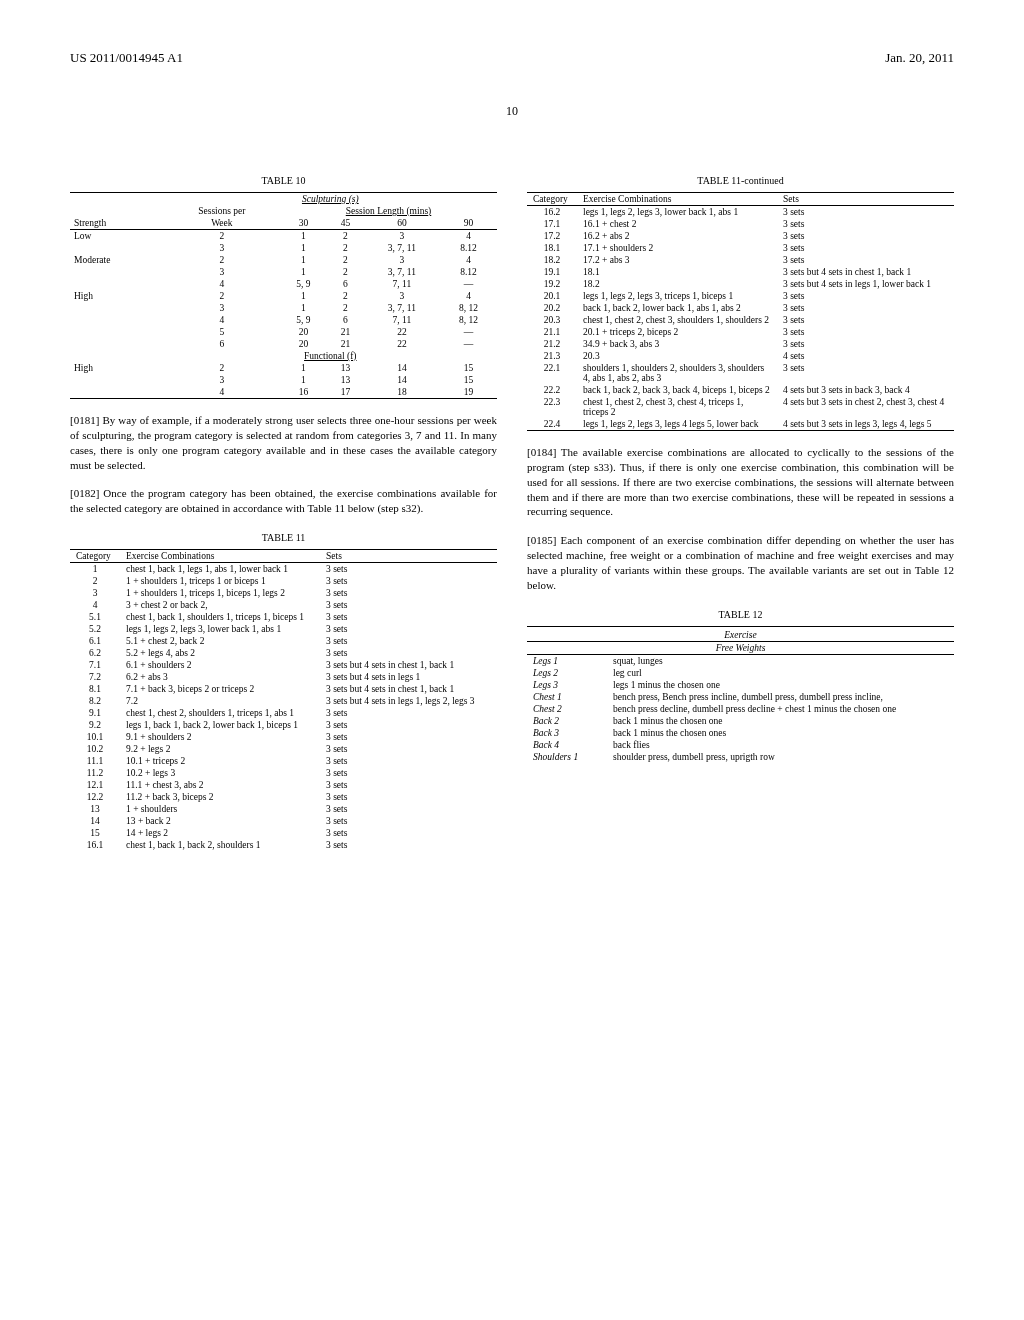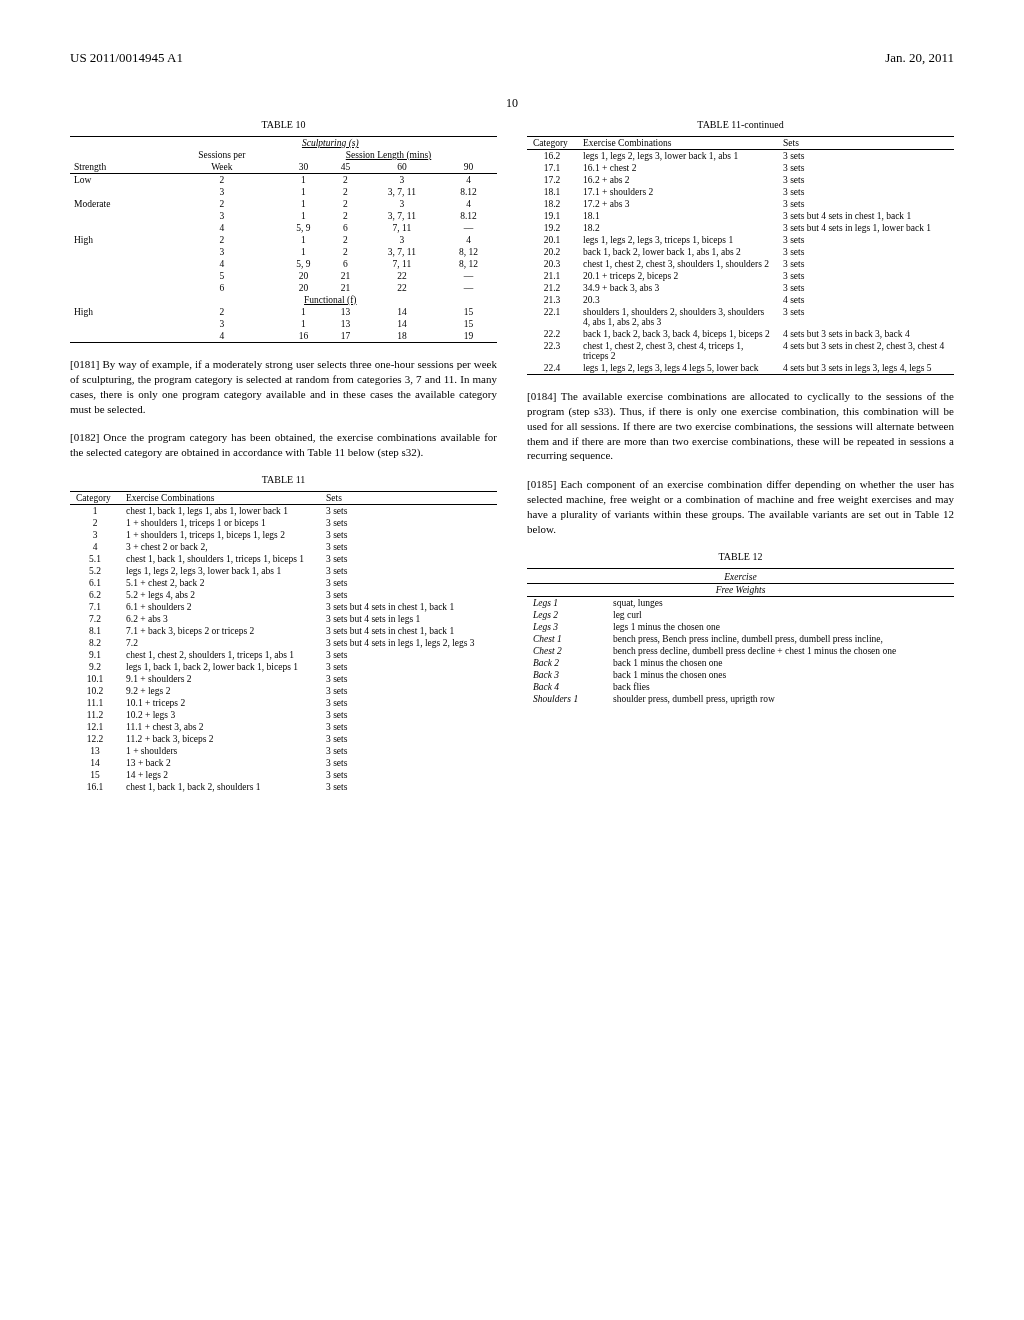--- a/index.html
+++ b/index.html
@@ -7,37 +7,38 @@
     font-family: "Times New Roman", serif;
     font-size: 10px;
     background: #fff;
     width: 1024px;
     padding: 50px 70px 40px 70px;
     color: #000;
   }
   .header-row {
     display: flex;
     justify-content: space-between;
-    margin-bottom: 30px;
+    margin-bottom: 38px;
     font-size: 13px;
   }
   .page-number {
     text-align: center;
     font-size: 12px;
+    margin-bottom: 40px;
   }
   .columns {
     display: flex;
     gap: 30px;
   }
   .col { flex: 1; }
   .table-caption {
     text-align: center;
     font-size: 10px;
     margin-bottom: 6px;
-    margin-top: 8px;
+    margin-top: 16px;
   }
   table {
     border-collapse: collapse;
     width: 100%;
     font-size: 9.5px;
   }
   .tbl10 th, .tbl10 td {
     padding: 1px 4px;
     text-align: center;
     vertical-align: top;

